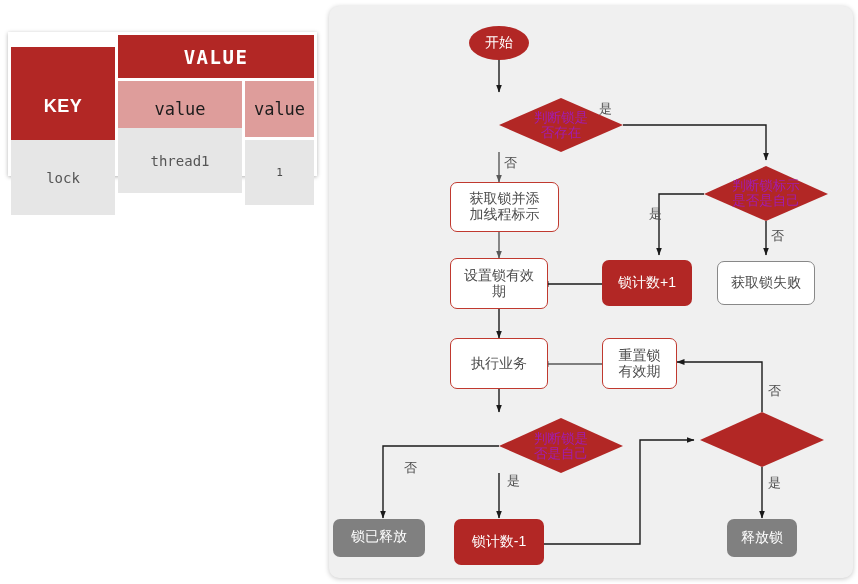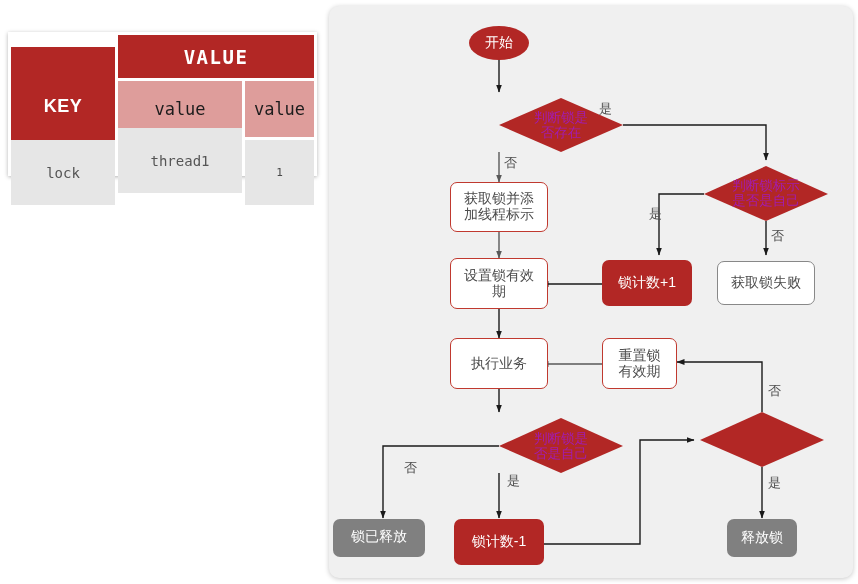--- a/index.html
+++ b/index.html
@@ -51,21 +51,21 @@
     color: #555555;
     font-family: "DejaVu Sans Mono", "Liberation Mono", monospace;
     font-size: 14px;
   }
 
   #kv-key-head   { left: 3px;   top: 15px;   width: 104px; height: 102px; font-size: 18px; letter-spacing: .5px; padding-top: 16px; }
   #kv-value-head { left: 110px; top: 3px;   width: 196px; height: 43px;  font-size: 19px; letter-spacing: 1.5px;
                    font-family: "DejaVu Sans Mono", "Liberation Mono", monospace; }
   #kv-field-head { left: 110px; top: 49px;  width: 124px; height: 56px; }
   #kv-value-sub  { left: 237px; top: 49px;  width: 69px;  height: 56px; }
-  #kv-key-cell   { left: 3px;   top: 108px; width: 104px; height: 65px; }
+  #kv-key-cell   { left: 3px;   top: 108px; width: 104px; height: 75px; }
   #kv-field-cell { left: 110px; top: 96px; width: 124px; height: 65px; }
   #kv-val-cell   { left: 237px; top: 108px; width: 69px;  height: 65px; font-size: 11px; color:#4a4a4a;}
 
   
   #flow-panel {
     position: absolute;
     left: 329px;
     top: 6px;
     width: 524px;
     height: 572px;
@@ -193,21 +193,21 @@
       <path d="M433,406 L433,356 L348,356" stroke="#1a1a1a" stroke-width="1.4" fill="none" marker-end="url(#ah)"></path>
        down to release lock --&gt;
       <path d="M433,461 L433,512" stroke="#1a1a1a" stroke-width="1.4" fill="none" marker-end="url(#ah)"></path>
     </svg>
 
     <div class="node n-start" style="left:140px; top:20px; width:60px; height:34px;">开始</div>
 
     <div class="node n-dec" style="left:178px; top:97px; width:108px; height:44px;">判断锁是
 否存在</div>
 
-    <div class="node n-box-red" style="left:121px; top:176px; width:98px; height:50px;">获取锁并添
+    <div class="node n-box-red" style="left:121px; top:176px; width:109px; height:50px;">获取锁并添
 加线程标示</div>
 
     <div class="node n-dec" style="left:383px; top:165px; width:108px; height:44px;">判断锁标示
 是否是自己</div>
 
     <div class="node n-fill-red" style="left:273px; top:254px; width:90px; height:46px;">锁计数+1</div>
 
     <div class="node n-box-grey" style="left:388px; top:255px; width:98px; height:44px;">获取锁失败</div>
 
     <div class="node n-box-red" style="left:121px; top:252px; width:98px; height:51px;">设置锁有效

